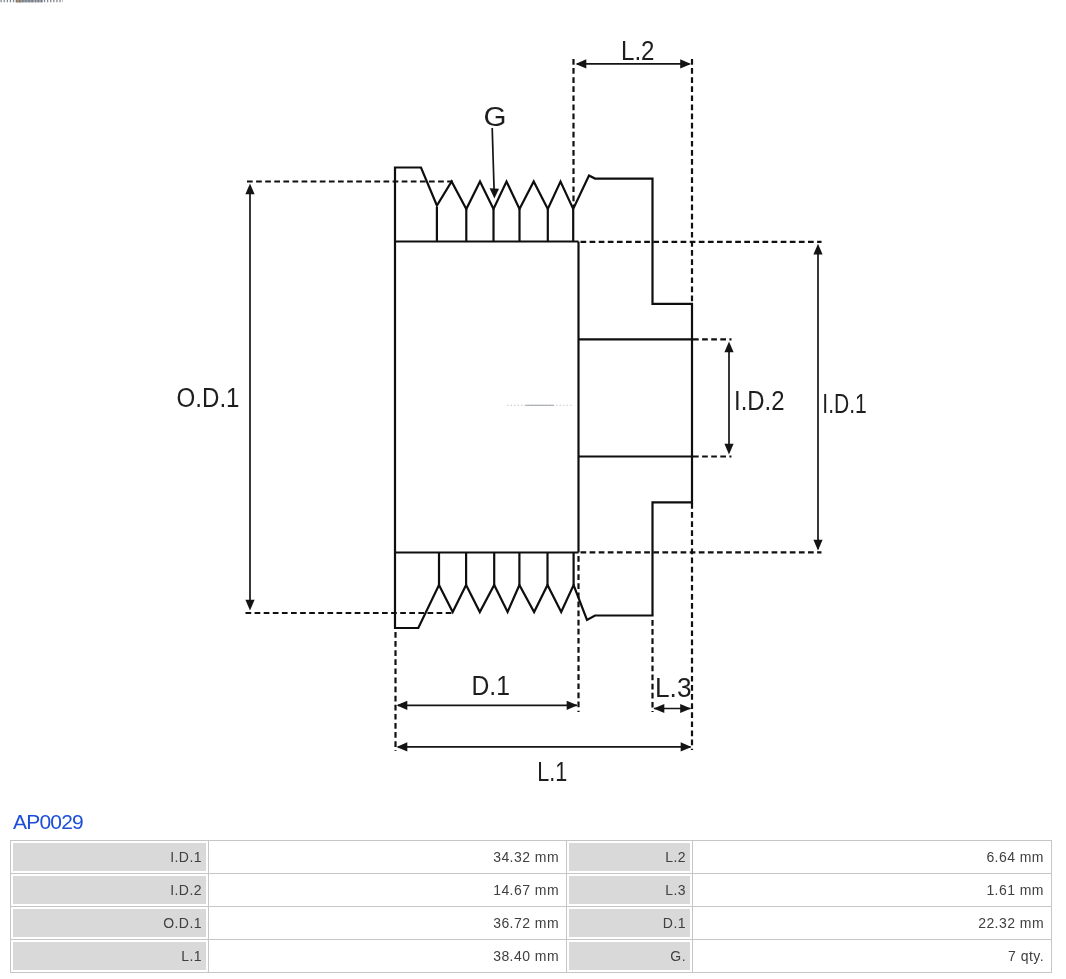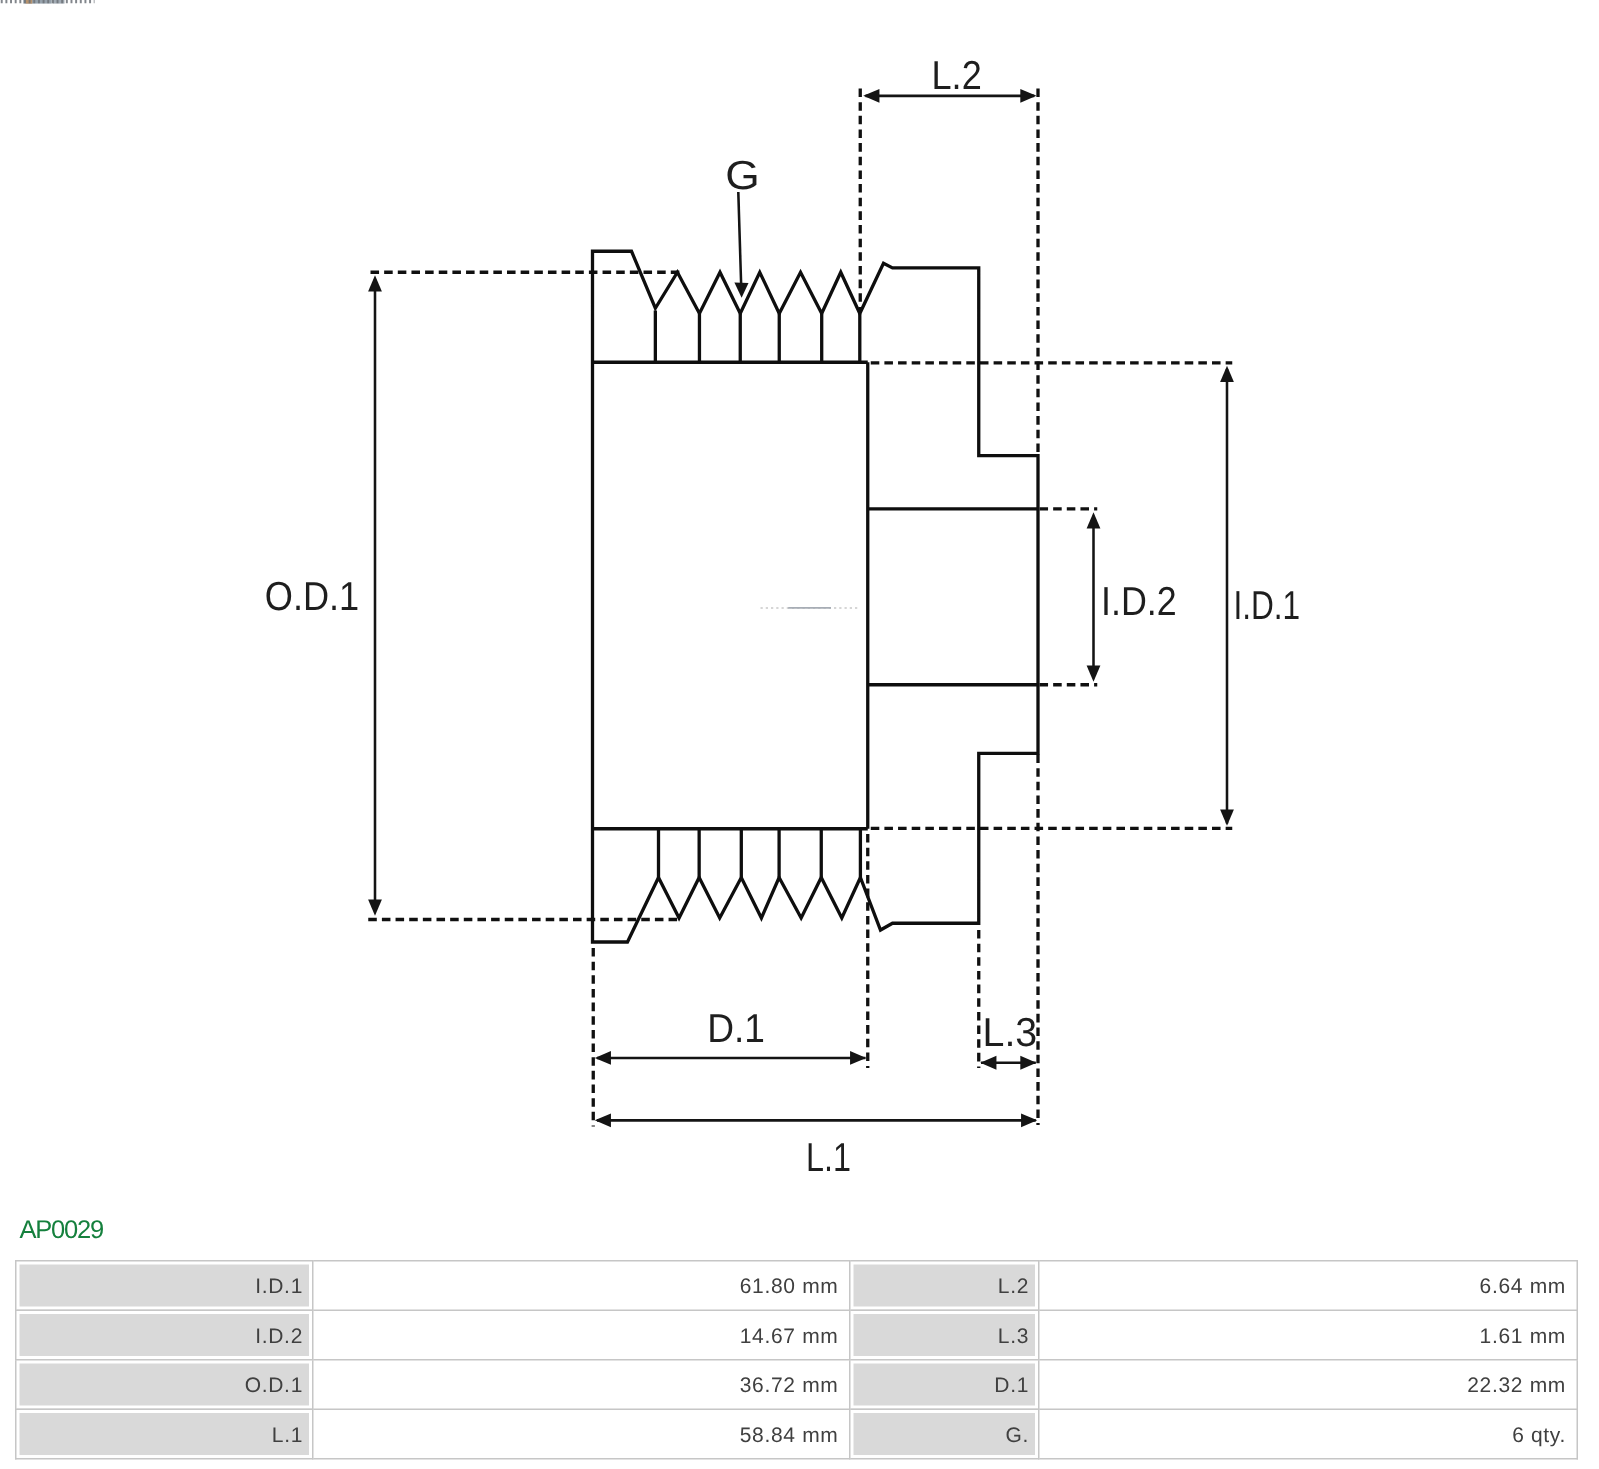--- a/index.html
+++ b/index.html
@@ -1,19 +1,19 @@
 <!DOCTYPE html>
 <html><head>
 <meta charset="utf-8">
 <style>
 html,body{margin:0;padding:0;background:#ffffff;}
 body{width:1066px;height:979px;overflow:hidden;font-family:"Liberation Sans",sans-serif;}
 #wrap{position:relative;width:1066px;height:979px;background:#fff;}
 #draw{position:absolute;left:0;top:0;}
-#code{position:absolute;left:13px;top:810px;color:#15803d;font-size:17px;letter-spacing:-0.8px;}
+#code{position:absolute;left:13px;top:810px;color:#1d4ed8;font-size:21px;letter-spacing:-0.8px;}
 #tbl{position:absolute;left:10px;top:840px;border-collapse:collapse;table-layout:fixed;width:1041px;}
 #tbl td{border:1px solid #c6c6c6;height:32px;font-size:14px;letter-spacing:0.45px;color:#404040;text-align:right;padding:0 7px 0 0;overflow:hidden;}
 #tbl td.l{background:#d9d9d9;box-shadow:inset 0 0 0 2px #ffffff;padding-right:6px;}
 </style>
 </head>
 <body>
 <div id="wrap">
 <svg id="draw" width="1066" height="812" viewBox="0 0 1066 812">
 
   <g>
@@ -115,37 +115,37 @@
 <table id="tbl">
   <colgroup>
     <col style="width:198px">
         <col style="width:358px">
         <col style="width:126px">
         <col style="width:359px">
   </colgroup>
   <tbody>
         <tr>
           <td class="l">I.D.1</td>
-          <td>61.80 mm</td>
+          <td>34.32 mm</td>
           <td class="l">L.2</td>
           <td>6.64 mm</td>
         </tr>
   <tr>
           <td class="l">I.D.2</td>
           <td>14.67 mm</td>
           <td class="l">L.3</td>
           <td>1.61 mm</td>
         </tr>
   <tr>
           <td class="l">O.D.1</td>
           <td>36.72 mm</td>
           <td class="l">D.1</td>
           <td>22.32 mm</td>
         </tr>
   <tr>
           <td class="l">L.1</td>
-          <td>58.84 mm</td>
+          <td>38.40 mm</td>
           <td class="l">G.</td>
-          <td>6 qty.</td>
+          <td>7 qty.</td>
         </tr>
 </tbody>
     </table>
 </div>
 
 </body></html>

